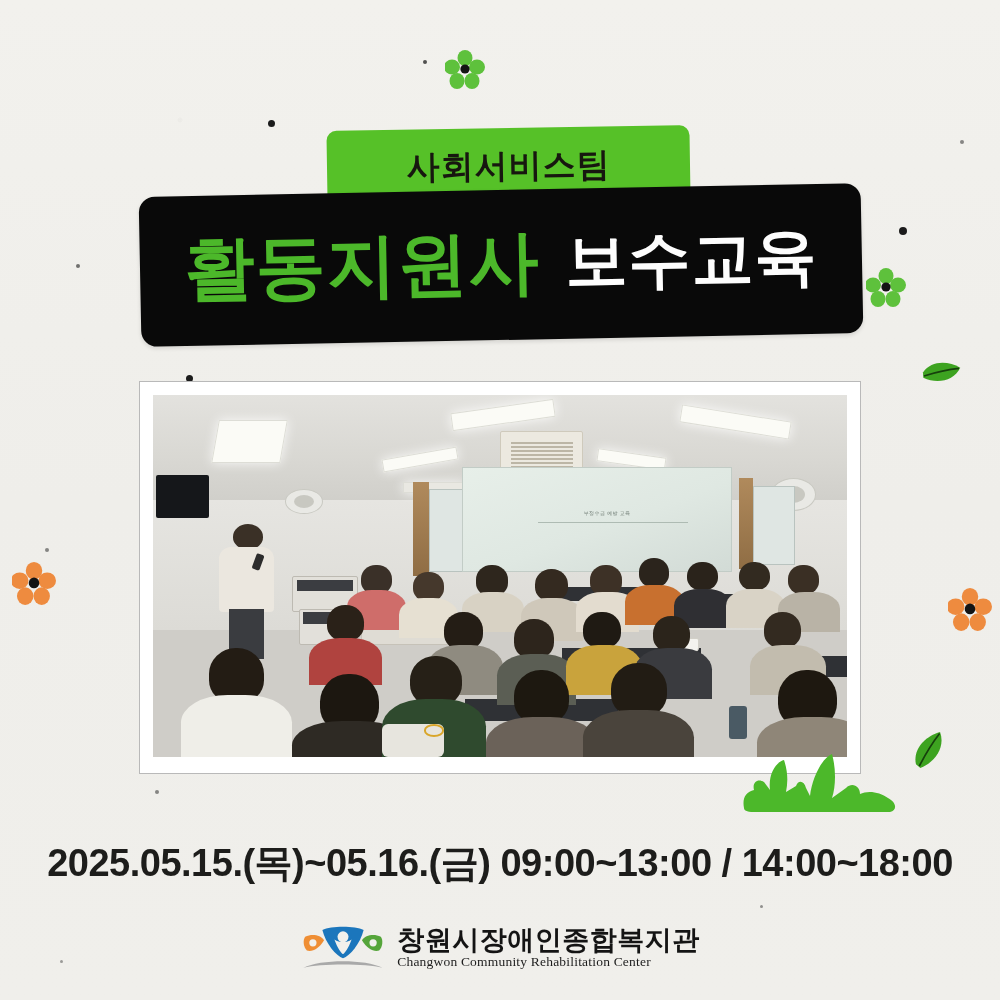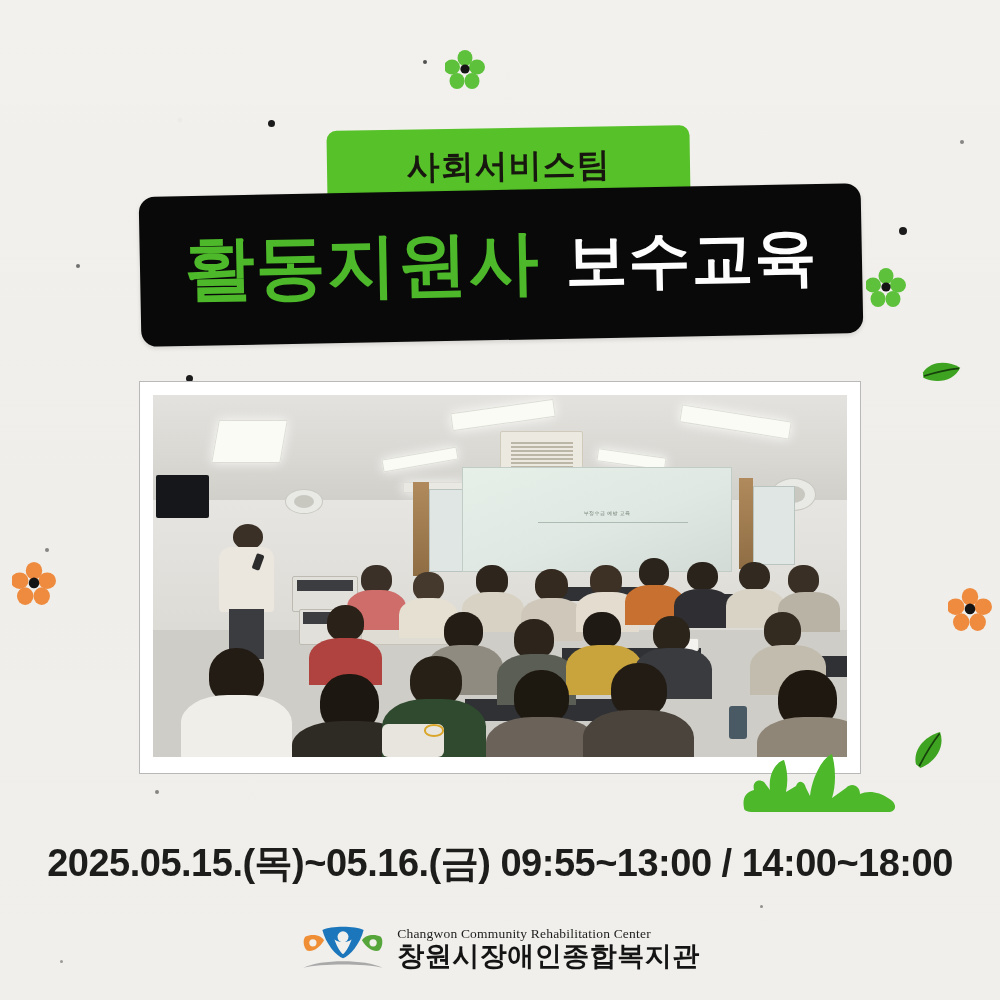--- a/index.html
+++ b/index.html
@@ -351,36 +351,36 @@
   <svg id="grass" style="left:740px;top:752px;" width="160" height="62" viewBox="0 0 160 62">
     <path d="M4 56 C2 46, 6 40, 14 38 C12 30, 18 26, 24 30 L30 38
              C28 22, 36 10, 44 8 C48 20, 48 30, 46 40
              L56 34 C58 28, 64 28, 66 36 L70 44
              C72 26, 82 6, 92 2 C96 16, 96 34, 92 46
              L106 36 C112 30, 120 34, 120 42
              C128 38, 140 40, 148 46 C156 50, 158 58, 150 60
              L14 60 C6 60, 4 58, 4 56 Z" fill="#4cb82a"></path>
   </svg>
 
-  <div id="date-line">2025.05.15.(목)~05.16.(금) 09:55~13:00 / 14:00~18:00</div>
+  <div id="date-line">2025.05.15.(목)~05.16.(금) 09:00~13:00 / 14:00~18:00</div>
 
   <div id="footer-logo">
     <svg id="logo-mark" viewBox="0 0 100 58">
 
       <path d="M6 16 C14 12, 24 14, 28 20 C22 30, 14 34, 8 32 C4 28, 3 20, 6 16 Z" fill="#ef8e34"></path>
       <circle cx="15" cy="23" r="4.2" fill="#f1f0ec"></circle>
 
       <path d="M94 16 C86 12, 76 14, 72 20 C78 30, 86 34, 92 32 C96 28, 97 20, 94 16 Z" fill="#55a53a"></path>
       <circle cx="85" cy="23" r="4.2" fill="#f1f0ec"></circle>
 
       <path d="M26 8 C36 3, 64 3, 74 8 C70 24, 58 38, 50 41 C42 38, 30 24, 26 8 Z" fill="#1b76bc"></path>
       <circle cx="50" cy="16" r="6.4" fill="#f1f0ec"></circle>
       <path d="M40 19 C44 30, 48 35, 50 36 C52 35, 56 30, 60 19 C54 23, 46 23, 40 19 Z" fill="#f1f0ec"></path>
 
       <path d="M4 52 C24 42, 76 42, 96 52 C76 47, 24 47, 4 52 Z" fill="#a9a9a9"></path>
     </svg>
     <div id="logo-text">
+      <div id="logo-ko">창원시장애인종합복지관</div>
       <div id="logo-en">Changwon Community Rehabilitation Center</div>
-      <div id="logo-ko">창원시장애인종합복지관</div>
     </div>
   </div>
 
 </div>
 
 </body></html>

